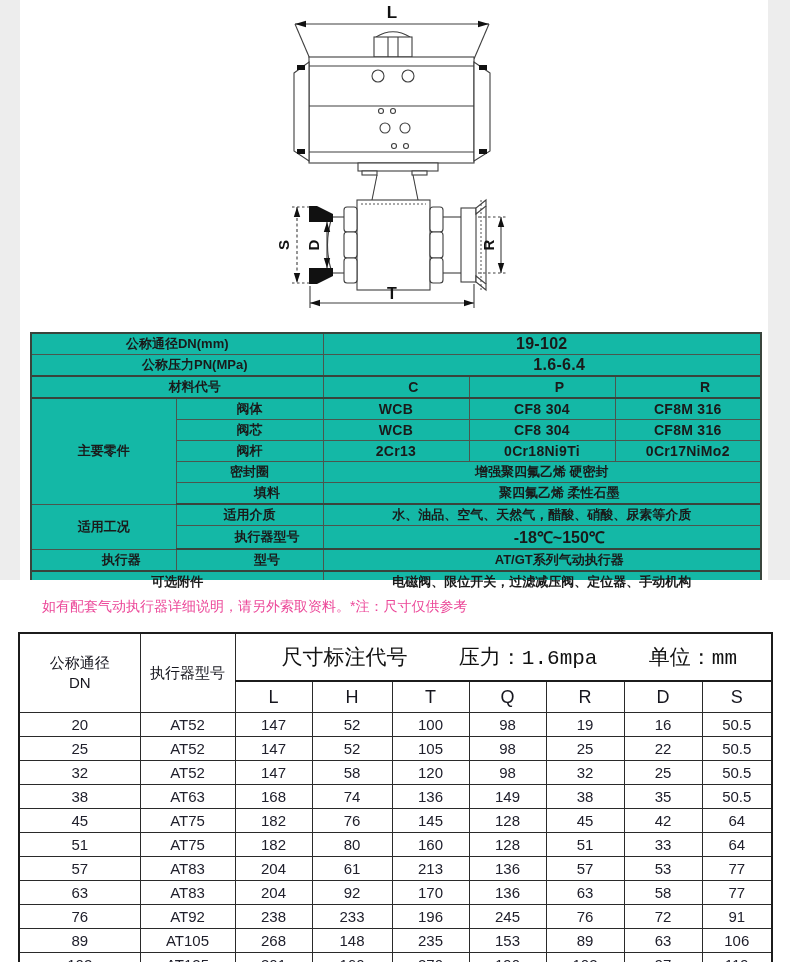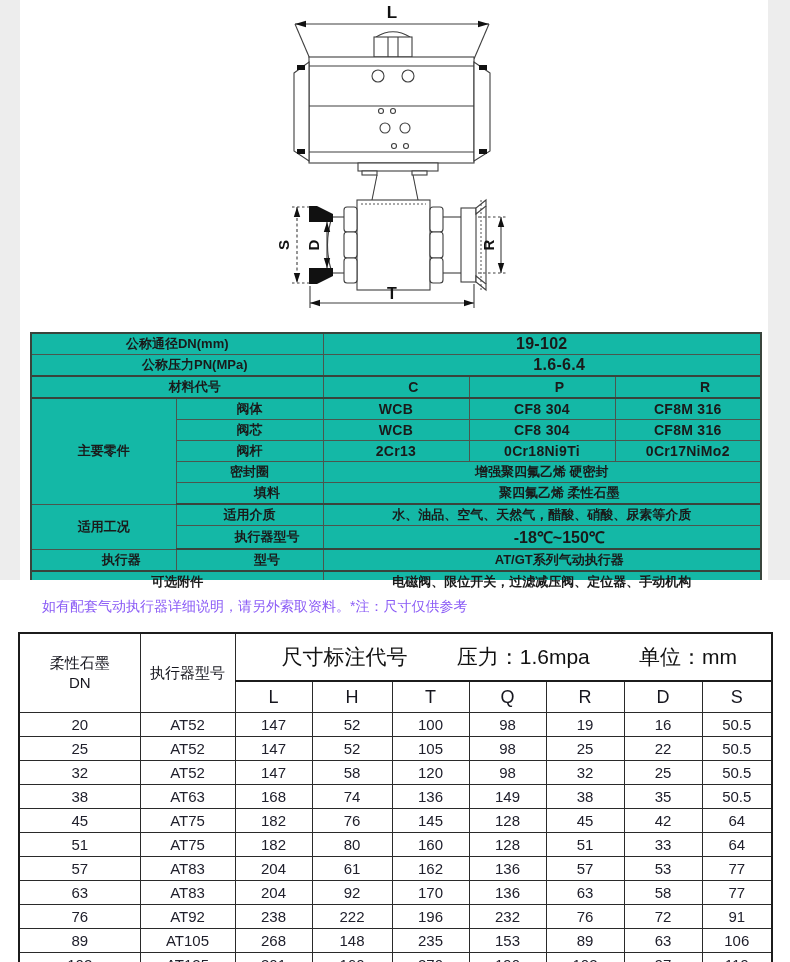--- a/index.html
+++ b/index.html
@@ -27,37 +27,37 @@
     white-space:nowrap; overflow:hidden;
   }
   table.spec-table td.lbl { font-weight:bold; font-size:13px; }
   table.spec-table td.latin { font-weight:700; font-size:14px; letter-spacing:0.3px; }
   table.spec-table td.big { font-size:16px; }
   table.spec-table td.med { font-size:14px; }
   table.spec-table tr.thick td { border-bottom-width:2px; border-bottom-color:#39443c;padding-left:37px; }
 
   
   .note-section { background:#ffffff; height:50px; }
-  .note-text { padding:18px 0 0 42px; font-size:14px; color:#8b5cf6; }
+  .note-text { padding:18px 0 0 42px; font-size:14px; color:#ec4899; }
 
   
   .dim-section { background:#ffffff; padding-left:18px; padding-top:2px; }
   table.dim-table {
     border-collapse:collapse; table-layout:fixed; width:753px;
     border:2px solid #1c1c1c; background:#fff;
   }
   table.dim-table td {
     border:1px solid #2a2a2a; text-align:center; vertical-align:middle;
     color:#16161e; overflow:hidden; white-space:nowrap;
   }
   table.dim-table td.h1 { font-size:15px; line-height:1.35; }
   table.dim-table td.span-head { border-bottom:2px solid #1c1c1c; height:46px; padding:0; }
   .span-head-inner {
     display:flex; justify-content:space-between; align-items:center;
-    padding:0 34px 0 46px; font-size:21px; color:#111;
+    padding:0 34px 0 46px; font-size:21px; color:#111;font-family:Liberation Mono, monospace;
   }
   table.dim-table tr.subhead td { font-size:18px; height:28px; }
   table.dim-table tbody td { font-size:15px; height:21px; color:#20202c; }
 </style>
 </head>
 <body>
 
 <div class="page">
 
   <div class="top-section">
@@ -269,21 +269,21 @@
         <col style="width:77px">
           <col style="width:80px">
           <col style="width:77px">
         <col style="width:77px">
           <col style="width:78px">
           <col style="width:78px">
         <col style="width:70px">
       </colgroup>
       <thead>
         <tr>
-          <td rowspan="2" class="h1"><span>柔性石墨</span><br><span>DN</span></td>
+          <td rowspan="2" class="h1"><span>公称通径</span><br><span>DN</span></td>
           <td rowspan="2" class="h1">执行器型号</td>
           <td colspan="7" class="span-head">
             <div class="span-head-inner">
               <span>尺寸标注代号</span>
               <span>压力：1.6mpa</span>
               <span>单位：mm</span>
             </div>
           </td>
         </tr>
         <tr class="subhead">
@@ -361,44 +361,44 @@
             <td>128</td>
             <td>51</td>
             <td>33</td>
             <td>64</td>
           </tr>
           <tr>
             <td>57</td>
             <td>AT83</td>
             <td>204</td>
             <td>61</td>
-            <td>162</td>
+            <td>213</td>
             <td>136</td>
             <td>57</td>
             <td>53</td>
             <td>77</td>
           </tr>
           <tr>
             <td>63</td>
             <td>AT83</td>
             <td>204</td>
             <td>92</td>
             <td>170</td>
             <td>136</td>
             <td>63</td>
             <td>58</td>
             <td>77</td>
           </tr>
           <tr>
             <td>76</td>
             <td>AT92</td>
             <td>238</td>
-            <td>222</td>
+            <td>233</td>
             <td>196</td>
-            <td>232</td>
+            <td>245</td>
             <td>76</td>
             <td>72</td>
             <td>91</td>
           </tr>
           <tr>
             <td>89</td>
             <td>AT105</td>
             <td>268</td>
             <td>148</td>
             <td>235</td>

